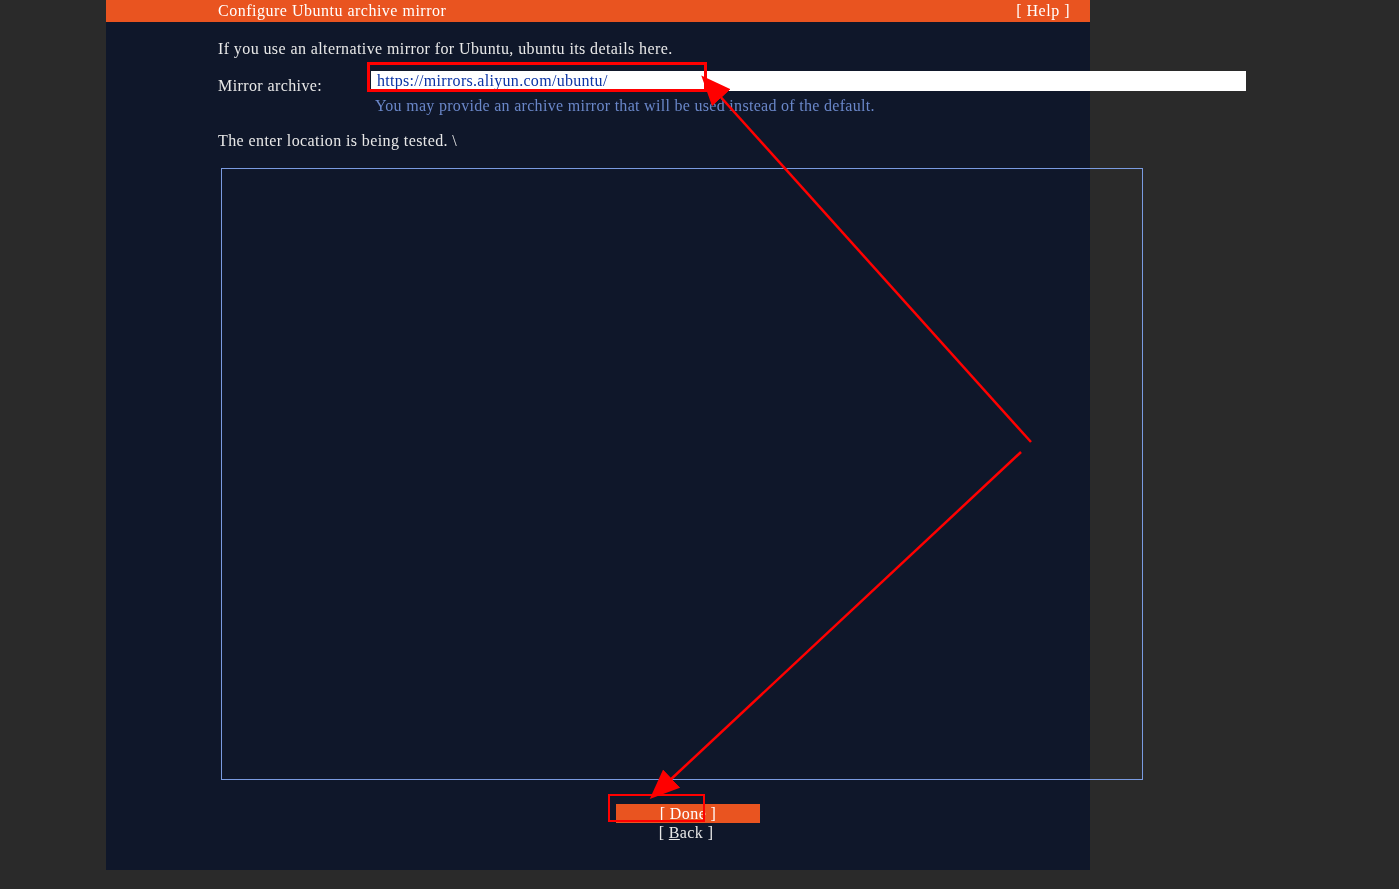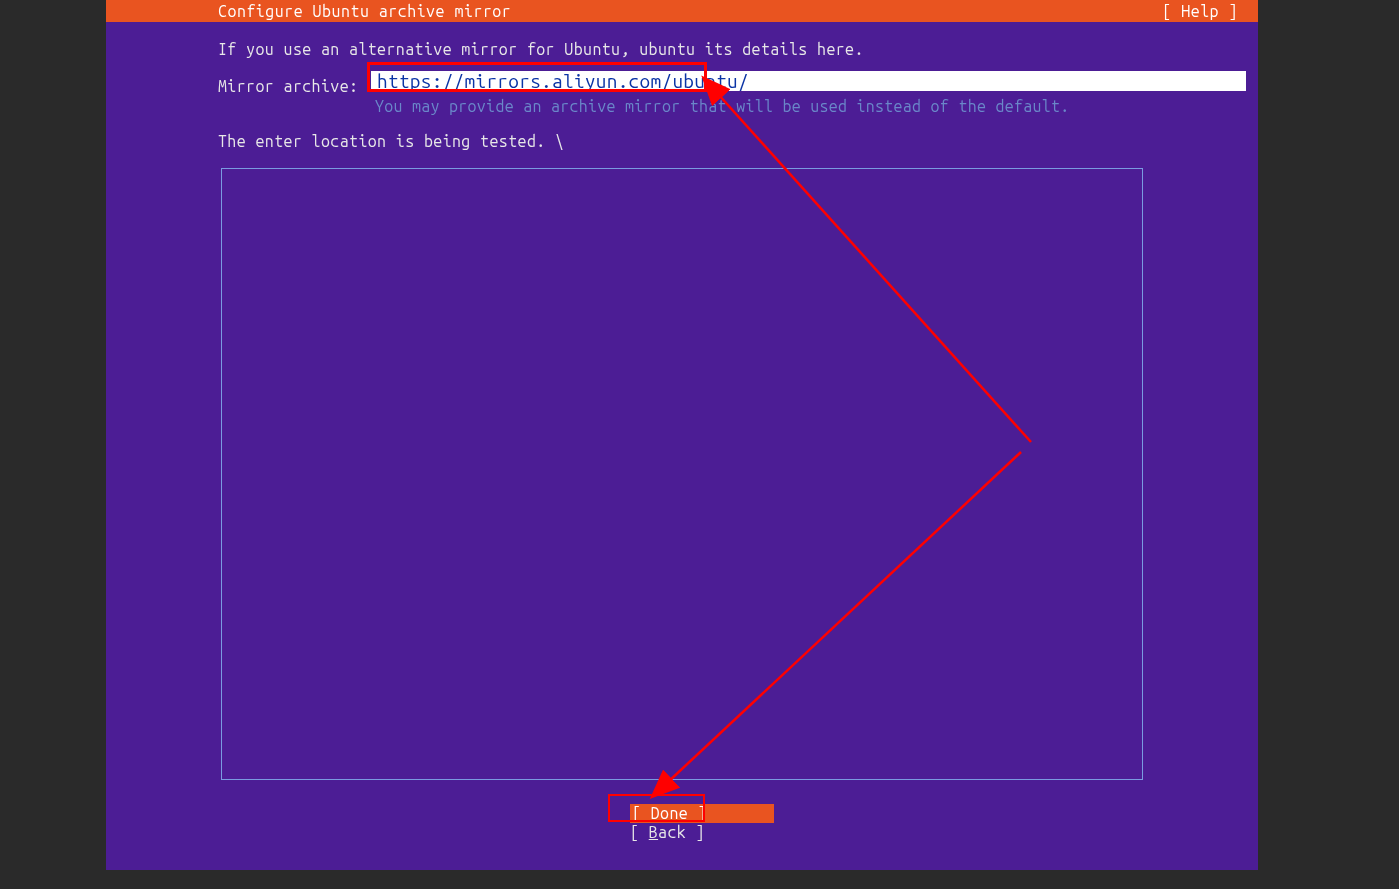--- a/index.html
+++ b/index.html
@@ -9,24 +9,25 @@
     height: 889px;
     background: #2a2a2a;
     font-family: "Ubuntu Mono", "DejaVu Sans Mono", "Menlo", "Consolas", monospace;
     font-size: 16px;
     overflow: hidden;
   }
   .screen {
     position: absolute;
     left: 106px;
     top: 0;
-    width: 1152px;
+    width: 984px;
     height: 870px;
-    background: #4c1d95;
+    background: #0f172a;
     color: #e8e8e8;
+    font-family: Liberation Serif, serif;
   }
   .titlebar {
     height: 20px;
     padding: 11px 10px;
     background: #E95420;
     color: #ffffff;
     display: flex;
     justify-content: space-between;
     align-items: center;
     box-sizing: border-box;
@@ -54,21 +55,21 @@
   }
   .mirror-input {
     position: absolute;
     left: 265px;
     top: 49px;
     width: 875px;
     height: 20px;
     background: #ffffff;
     color: #0b34a5;
     font-family: inherit;
-    font-size: 19px;
+    font-size: 16px;
     border: none;
     padding: 0 4px 0 6px;
     box-sizing: border-box;
     letter-spacing: 0.3px;
     outline: none;
   }
   .hint {
     position: absolute;
     left: 269px;
     top: 75px;
@@ -84,21 +85,21 @@
   .outputbox {
     position: absolute;
     left: 115px;
     top: 146px;
     width: 922px;
     height: 612px;
     border: 1px solid #7a9be0;
     box-sizing: border-box;
   }
 
-  .btnrow { position: absolute; left: 524px; width: 140px; text-align: left; }
+  .btnrow { position: absolute; left: 510px; width: 140px; text-align: center; }
   .btn-done {
     top: 782px;
     background: #E95420;
     color: #ffffff;
     padding: 0 2px;
     letter-spacing: 0.4px;
     height: 19px;
     line-height: 19px;
   }
   .btn-back {

